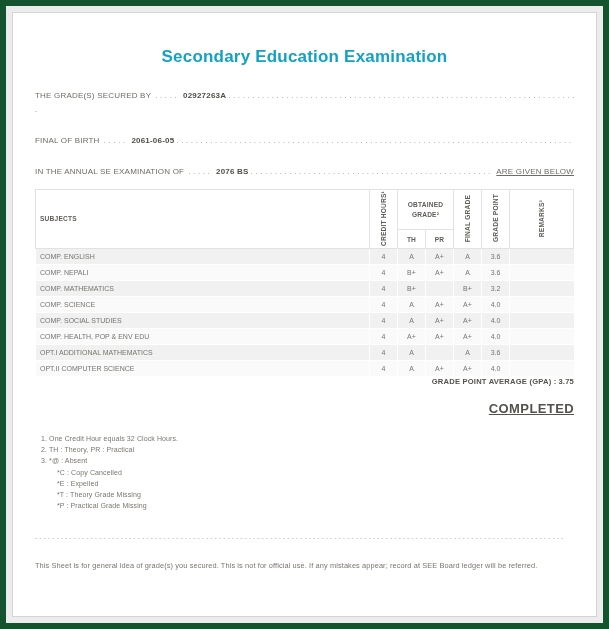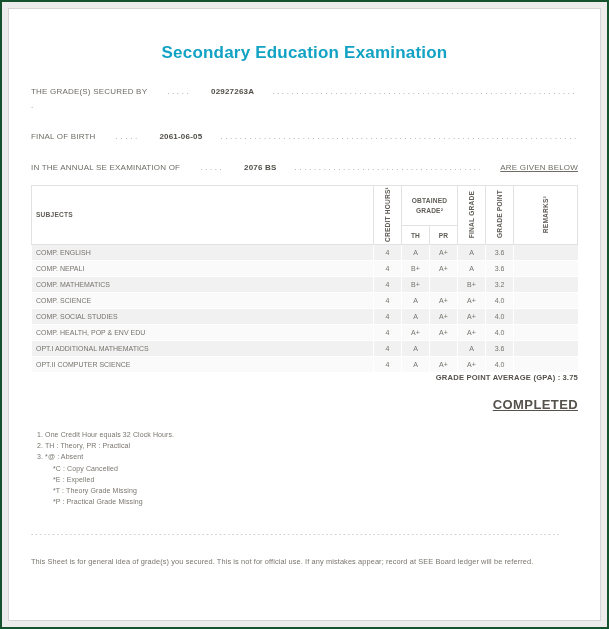--- a/index.html
+++ b/index.html
@@ -4,21 +4,21 @@
 <style>
   * { box-sizing: border-box; }
   html,body { margin:0; padding:0; }
   body {
     width:609px; height:629px;
     background:#e9e9e9;
     font-family:"Liberation Sans","DejaVu Sans",sans-serif;
   }
   .frame {
     width:609px; height:629px;
-    border:2px solid #14532d;
+    border:6px solid #14532d;
     background:#ececec;
     padding:6px;
   }
   .panel {
     height:100%;
     background:#ffffff;
     border:1px solid #d4d4d4;
     padding:8px 22px 20px;
     overflow:hidden;
   }
@@ -40,21 +40,20 @@
   }
   .line {
     display:flex;
     align-items:baseline;
     font-size:8px;
     color:#6f6c66;
     letter-spacing:.2px;
     margin-top:22px;
     white-space:nowrap;
     overflow:hidden;
-    gap:16px;
   }
   .line.first { margin-top:24px; }
   .line.cont { margin-top:5px; }
   .lbl { flex:0 0 auto; }
   .dots { color:#8f8c86; overflow:hidden; }
   .dots.short { flex:0 0 auto; padding:0 4px; }
   .dots.fill { flex:1 1 0; }
   .val { flex:0 0 auto; font-weight:bold; color:#514e48; padding:0 2px; }
   .suffix { flex:0 0 auto; padding-left:4px;text-decoration:underline; }
 

